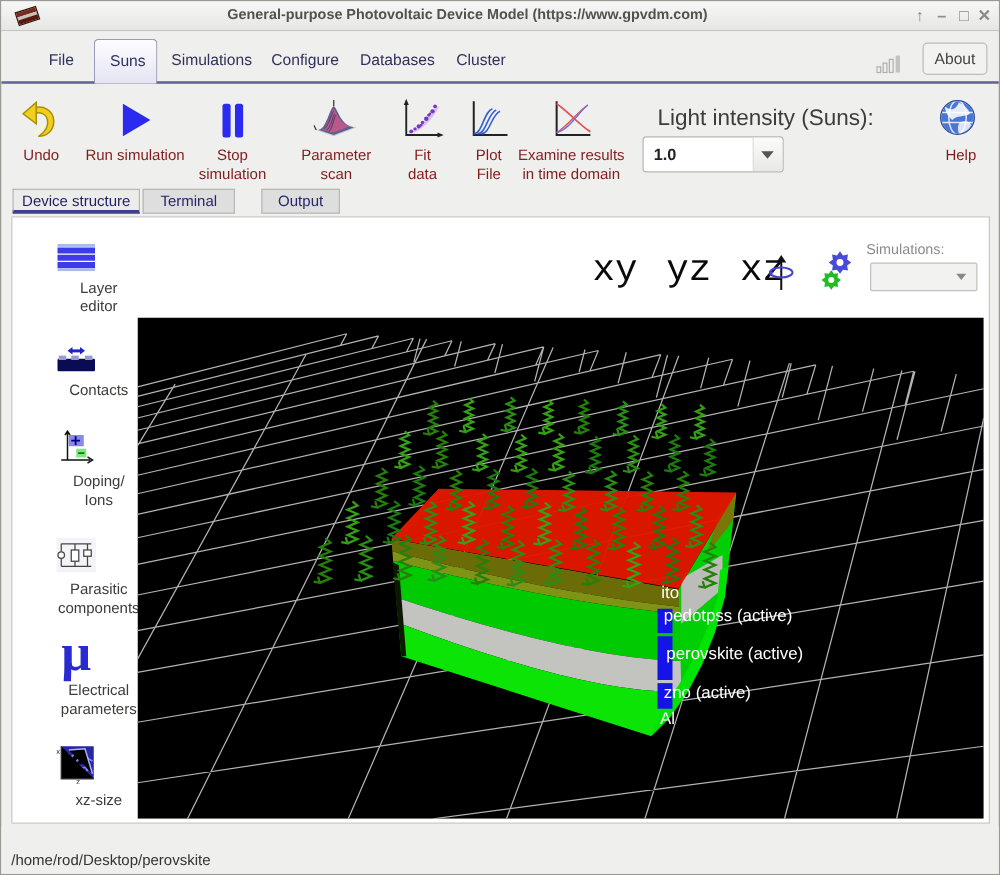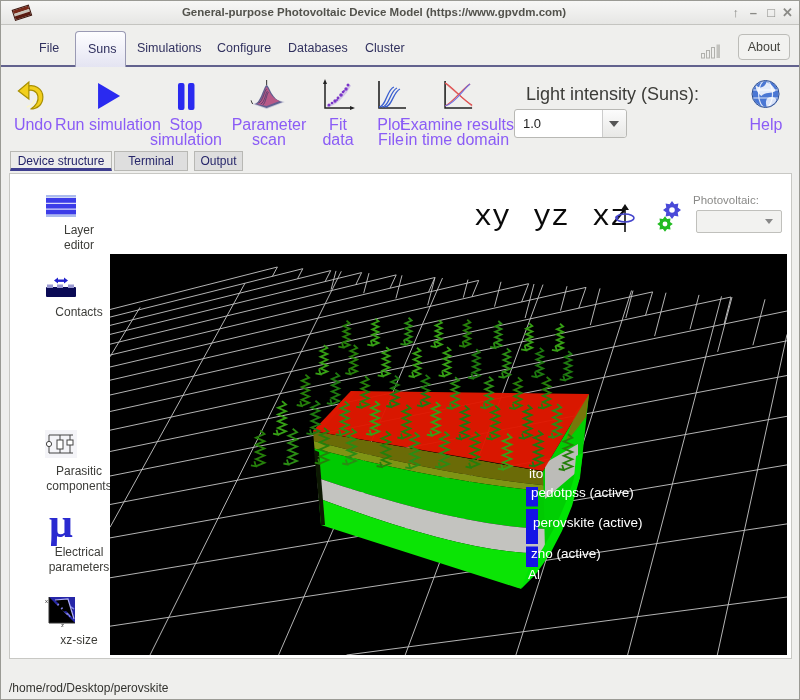--- a/index.html
+++ b/index.html
@@ -6,24 +6,24 @@
 #titlebar { position:absolute; left:0; top:0; width:800px; height:24px; background:linear-gradient(#f7f7f6,#e6e6e4); border-bottom:1px solid #c4c4c0; }
 #title { position:absolute; left:0; right:54px; top:5px; text-align:center; font-size:11.5px; font-weight:bold; color:#52524c; }
 .wbtn { position:absolute; top:4px; color:#8a8a86; font-size:13px; font-weight:bold; }
 #tabbar { position:absolute; left:0; top:24px; width:800px; height:42px; background:#efefed; border-bottom:2px solid #62628e; }
 .mtab { position:absolute; top:8px; height:32px; line-height:30px; padding:0 12px; font-size:12.5px; color:#31315f; }
 .mtab.active { background:linear-gradient(#fdfdff,#e4e4f2); border:1px solid #9a9ab4; border-bottom:none; border-radius:4px 4px 0 0; top:6px; height:36px; line-height:34px; }
 #about { position:absolute; right:11px; top:9px; width:52px; height:26px; line-height:24px; text-align:center; border:1px solid #bcbcb8; border-radius:4px; font-size:12.5px; color:#44443e; background:#f2f2f0; }
 #toolbar { position:absolute; left:0; top:68px; width:800px; height:82px; }
 .titem { position:absolute; top:10px; transform:translateX(-50%); text-align:center; }
 .ticon { height:36px; display:flex; justify-content:center; }
-.tlab { font-size:16px; color:#8b5cf6; line-height:15px; margin-top:2px; }
+.tlab { font-size:12px; color:#7f1d1d; line-height:15px; margin-top:2px; }
 #lilabel { position:absolute; left:513px; top:15px; font-size:18px; color:#3c3c38;margin-left:12px; }
 #licombo { position:absolute; left:513px; top:40px; width:113px; height:29px; background:#fff; border:1px solid #b8b8b4; border-radius:3px; }
-#licombo span { position:absolute; left:8px; top:6px; font-size:13px; color:#222; }
+#licombo span { position:absolute; left:8px; top:6px; font-size:13px; color:#222;font-weight:bold; }
 #libtn { position:absolute; right:0; top:0; width:24px; height:27px; border-left:1px solid #ccc; background:linear-gradient(#fcfcfc,#e8e8e6); border-radius:0 3px 3px 0; }
 #libtn:after { content:""; position:absolute; left:6px; top:11px; border:5px solid transparent; border-top:6px solid #555; }
 .helpi { position:absolute; left:765px; top:10px; transform:translateX(-50%); text-align:right; }
 #tab2 { position:absolute; left:0; top:150px; width:800px; height:22px; }
 .t2 { position:absolute; top:0; height:20px; line-height:19px; text-align:center; font-size:12px; color:#26266a; background:#dedede; border:1px solid #b8b8b4; }
 .t2.active { background:#ececeb; border-bottom:3px solid #3f3f8f; color:#1f1f66; }
 #panel { position:absolute; left:8px; top:172px; width:783px; height:486px; background:#fff; border:1px solid #c8c8c4; }
 .sitem { position:absolute; left:0; width:102px; text-align:center; }
 .sicon { display:flex; justify-content:center; }
 .slab { font-size:12px; color:#3c3c38; line-height:15px; margin-top:6px;margin-left:36px; }
@@ -164,21 +164,21 @@
 <path d="M17 19 C21 17 25 18 26 21 C24 25 20 27.5 16 27.5 C15 24 15 21 17 19 Z" fill="#ffffff" opacity="0.8"></path>
 <circle cx="15" cy="15" r="13.5" fill="none" stroke="#2a4a8c" stroke-width="1"></circle>
           </svg>
         </div>
         <div class="tlab">Help</div>
       </div>
   </div>
   <div id="tab2">
     <div class="t2 active" style="left:9px;width:102px">Device structure</div>
     <div class="t2" style="left:113px;width:74px">Terminal</div>
-    <div class="t2" style="left:193px;width:49px">Output</div>
+    <div class="t2" style="left:208px;width:63px">Output</div>
   </div>
   <div id="panel">
     <div class="sitem" style="top:21px">
         <div class="sicon" style="height:22px">
           <svg width="32" height="22" viewBox="0 0 32 22" style="">
             <rect x="1" y="0" width="30" height="2.5" fill="#aabaee"></rect>
             <rect x="1" y="19.5" width="30" height="2.5" fill="#aabaee"></rect>
             <rect x="1" y="3" width="30" height="4.8" fill="#3c3ce8"></rect>
             <rect x="1" y="8.8" width="30" height="4.8" fill="#3c3ce8"></rect>
             <rect x="1" y="14.6" width="30" height="4.8" fill="#3c3ce8"></rect>
@@ -191,20 +191,32 @@
           <svg width="34" height="24" viewBox="0 0 34 24" style="">
             <path d="M10 5.5 L14 2.5 L14 8.5 Z M24 5.5 L20 2.5 L20 8.5 Z" fill="#2222cc"></path>
             <rect x="13" y="4.5" width="8" height="2.4" fill="#2222cc"></rect>
 <rect x="2" y="12" width="30" height="10" rx="1" fill="#0a0a55"></rect>
 <rect x="3" y="9.5" width="6" height="3.5" fill="#9a9ad2"></rect>
             <rect x="13" y="9.5" width="6" height="3.5" fill="#9a9ad2"></rect>
             <rect x="24" y="9.5" width="6" height="3.5" fill="#9a9ad2"></rect>
           </svg>
         </div>
         <div class="slab">Contacts</div>
+      </div>
+      <div class="sitem" style="top:170px">
+        <div class="sicon" style="height:28px">
+          <svg width="30" height="28" viewBox="0 0 30 28" style="">
+            <path d="M8 2 L8 24 M3 24 L26 24 M24 21.5 L28 24 L24 26.5 M6 4 L8 1 L10 4" stroke="#111" stroke-width="1.2" fill="none"></path>
+<rect x="9" y="4" width="12" height="9" fill="#8888ee"></rect>
+            <path d="M11 8.5 L18 8.5 M14.5 5 L14.5 12" stroke="#00007a" stroke-width="1.5"></path>
+<rect x="15" y="15" width="8" height="7" fill="#7de87d"></rect>
+            <path d="M16.5 18.5 L21.5 18.5" stroke="#0a7a0a" stroke-width="1.5"></path>
+          </svg>
+        </div>
+        <div class="slab">Doping/<br>Ions</div>
       </div>
       <div class="sitem" style="top:256px">
         <div class="sicon" style="height:28px">
           <svg width="32" height="28" viewBox="0 0 32 28" style="">
             <rect x="0" y="0" width="32" height="28" fill="#f4f4f8"></rect>
             <path d="M4 5 L28 5 M4 23 L28 23 M4 5 L4 23 M15 5 L15 23 M25 5 L25 10 M25 15 L25 23" stroke="#444" stroke-width="1"></path>
 <rect x="12" y="10" width="6" height="9" fill="#fff" stroke="#444"></rect>
             <rect x="22" y="10" width="6" height="5" fill="#fff" stroke="#444"></rect>
             <circle cx="4" cy="14" r="2.6" fill="#fff" stroke="#444"></circle>
           </svg>
@@ -236,21 +248,21 @@
 <path d="M7 8 L11 2 L15 8 Z" fill="#111"></path>
 <ellipse cx="11" cy="16" rx="9" ry="4" fill="none" stroke="#4444cc" stroke-width="1.6"></ellipse>
 <path d="M2.5 18 L1 14.5 L5 15.5 Z" fill="#4444cc"></path>
         </svg></div>
     <div style="position:absolute;left:645px;top:26px"><svg width="30" height="34" viewBox="0 0 30 34" style="">
           <polygon points="26.0,10.0 22.7,12.4 23.4,16.4 19.4,15.7 17.0,19.0 14.6,15.7 10.6,16.4 11.3,12.4 8.0,10.0 11.3,7.6 10.6,3.6 14.6,4.3 17.0,1.0 19.4,4.3 23.4,3.6 22.7,7.6" fill="#4a4ad8"></polygon>
           <circle cx="17" cy="10" r="2.79" fill="#fff"></circle>
           <polygon points="17.8,24.0 15.0,26.1 15.5,29.5 12.1,29.0 10.0,31.8 7.9,29.0 4.5,29.5 5.0,26.1 2.2,24.0 5.0,21.9 4.5,18.5 7.9,19.0 10.0,16.2 12.1,19.0 15.5,18.5 15.0,21.9" fill="#22bb22"></polygon>
           <circle cx="10" cy="24" r="2.43" fill="#fff"></circle>
         </svg></div>
-    <div id="wl">Photovoltaic:</div>
+    <div id="wl">Simulations:</div>
     <div id="wlcombo"></div>
   </div>
   <svg width="677" height="401" viewBox="0 0 677 401" style="position:absolute;left:109px;top:253px">
 <rect width="677" height="401" fill="#000"></rect>
 <path d="M0.0 55.5L167.4 13.0M0.0 63.1L192.8 14.7M0.0 71.4L220.7 16.6M0.0 80.4L251.6 18.6M0.0 90.2L286.2 20.9M0.0 101.1L324.9 23.5M0.0 113.0L368.7 26.4M0.0 126.2L418.6 29.7M0.0 141.0L476.0 33.4M0.0 157.5L542.6 37.9M0.0 176.2L621.0 43.0M0.0 197.5L677.0 57.0M0.0 222.0L677.0 86.8M0.0 250.5L677.0 121.5M0.0 283.9L677.0 162.3M0.0 323.8L677.0 210.9M0.0 372.2L677.0 269.9M236.5 401.0L677.0 343.0M167.4 13.0L162.4 22.3M192.8 14.7L187.5 24.8M220.7 16.6L215.1 27.6M251.6 18.6L245.8 30.7M286.2 20.9L280.0 34.2M324.9 23.5L318.5 38.2M368.7 26.4L362.0 42.7M418.6 29.7L411.6 48.0M476.0 33.4L468.8 54.1M542.6 37.9L535.5 61.4M621.0 43.0L614.1 70.1M0.0 102.8L30.1 53.3M0.0 273.3L135.0 29.2M40.0 401.0L231.3 17.3M168.6 401.0L332.5 24.0M295.2 401.0L433.0 30.6M405.9 401.0L521.5 36.5M517.6 401.0L611.5 42.4M607.3 401.0L677.0 80.4M226.0 16.9L221.1 35.5M259.0 19.1L253.7 39.2M292.0 21.3L285.9 44.4M325.0 23.5L317.7 51.2M358.0 25.6L353.3 43.6M391.0 27.8L384.5 52.6M424.0 30.0L415.1 64.0M457.0 32.2L450.5 56.7M490.0 34.4L480.3 71.1M523.0 36.6L515.8 64.0M556.0 38.7L544.6 82.1M589.0 40.9L580.0 75.3M622.0 43.1L607.6 97.8M655.0 45.3L642.9 91.2" stroke="#c2c2c2" stroke-width="1" fill="none" opacity="0.92"></path>
 <polygon points="203.0,177.0 241.0,137.0 246.0,138.0 208.0,179.0" fill="#8c1400"></polygon>
 <defs>
         <clipPath id="boxclip">
           <polygon points="203.0,177.0 211.0,271.0 411.0,335.0 422.0,317.0 435.0,296.0 449.0,271.0 461.0,244.0 470.0,224.0"></polygon>
         </clipPath>

